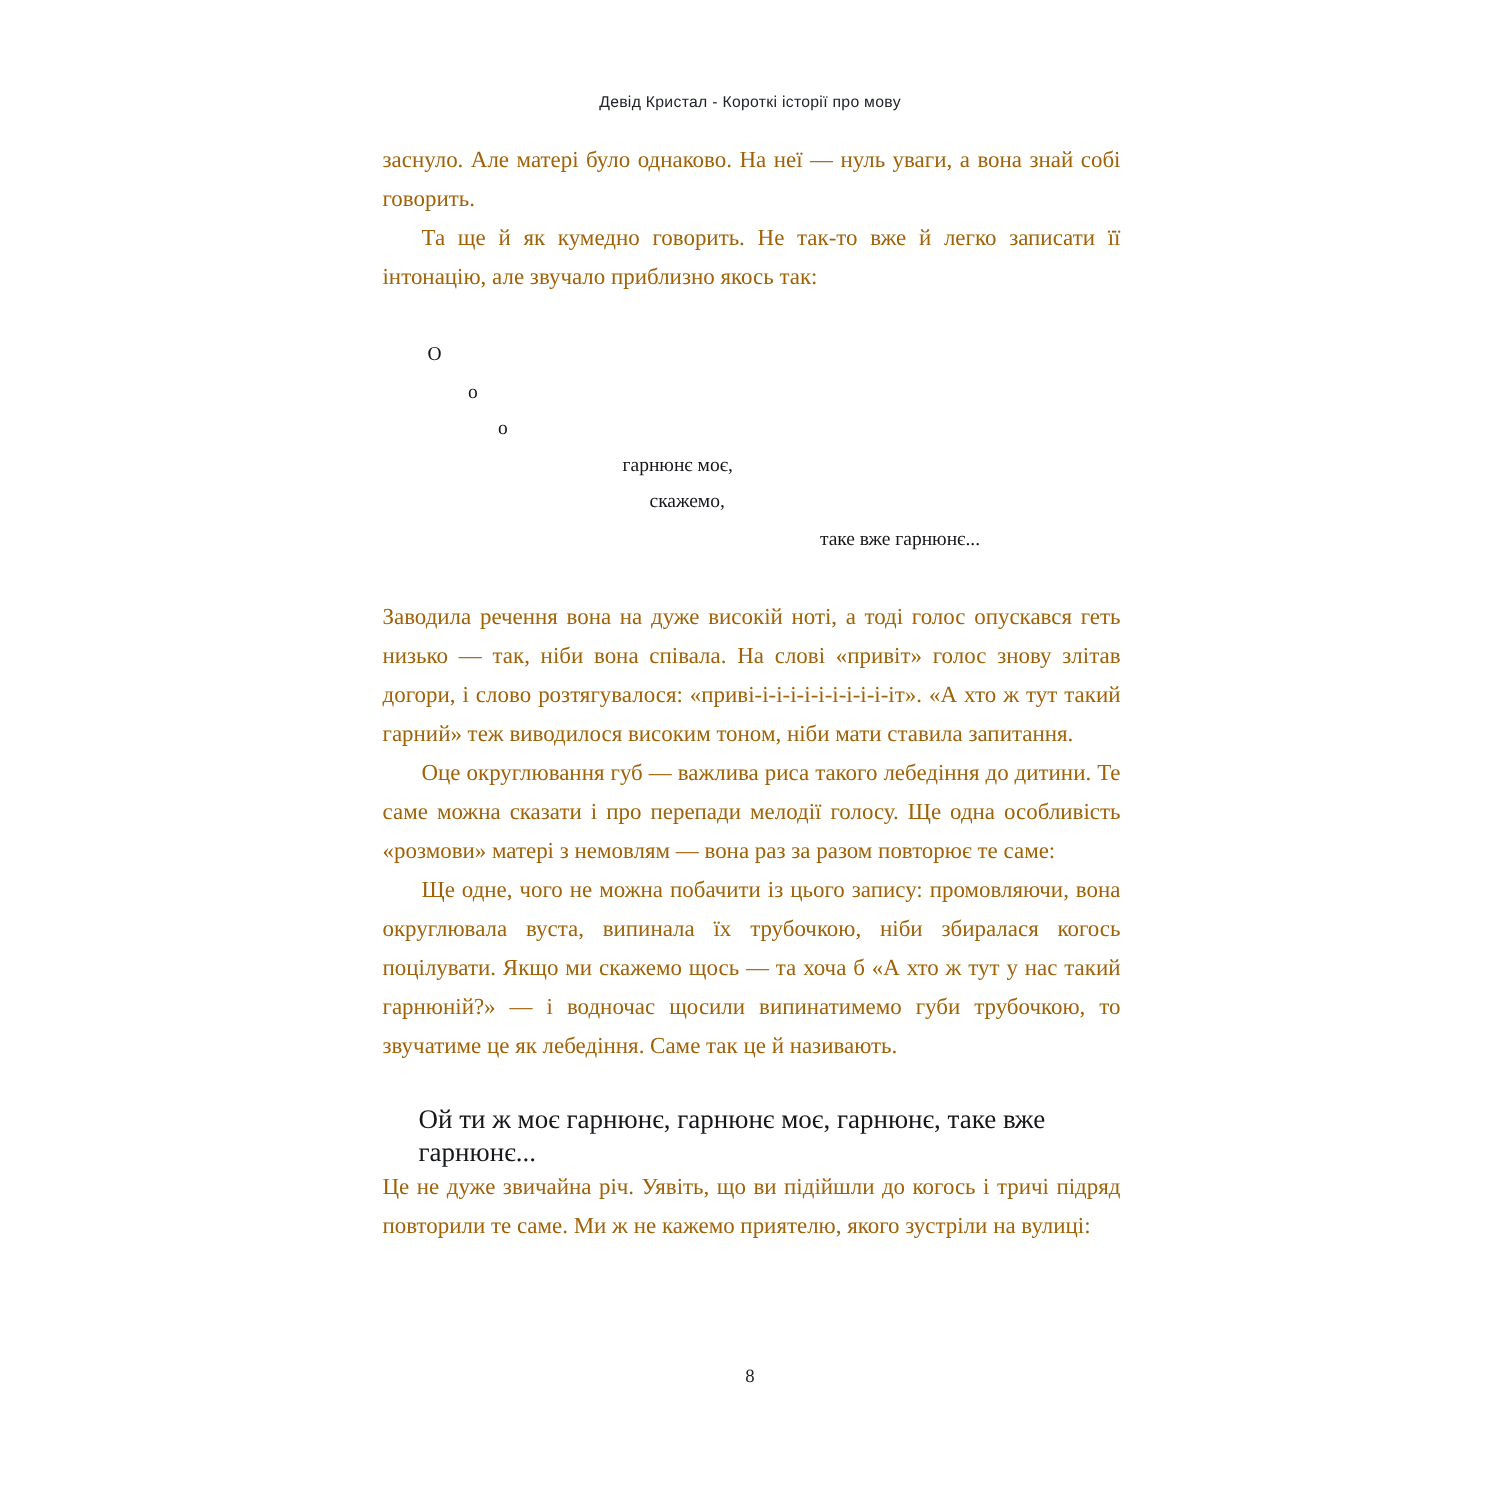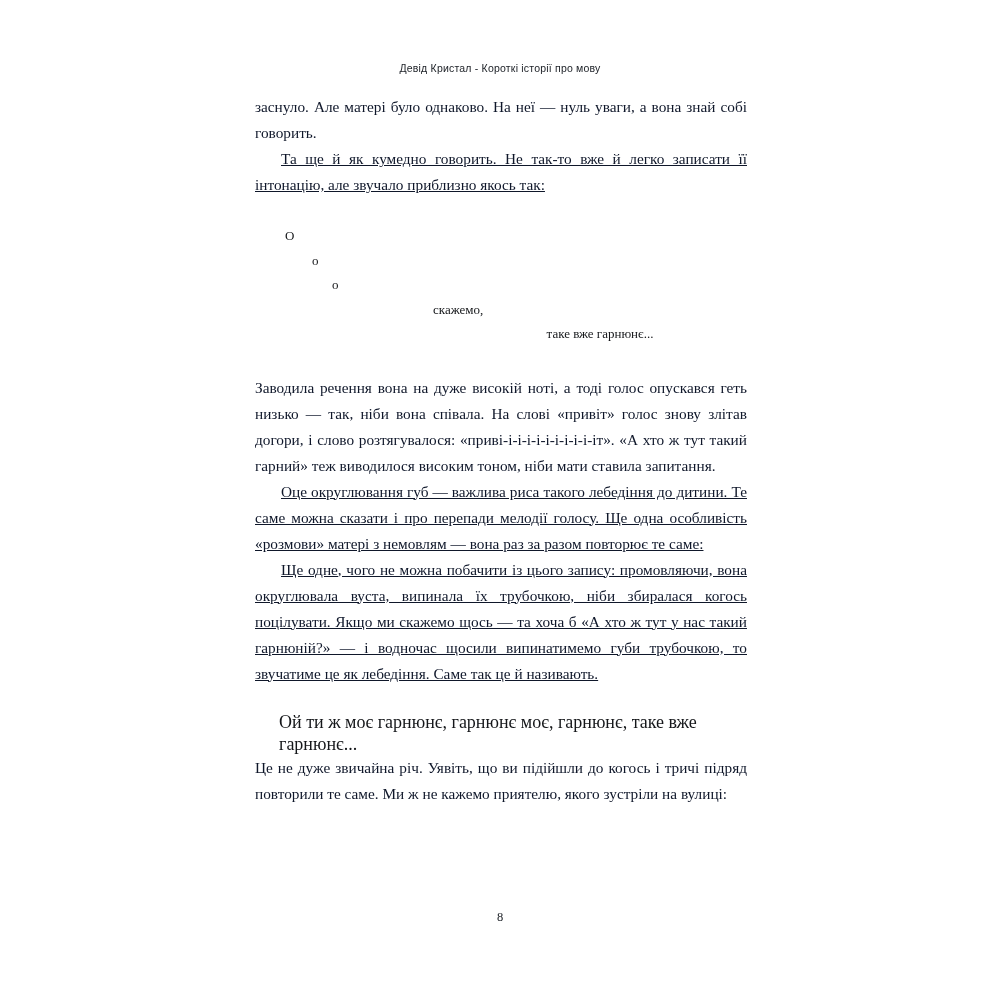--- a/index.html
+++ b/index.html
@@ -39,26 +39,25 @@
     left: 255px;
     top: 94px;
     width: 492px;
   }
   p.body {
     margin: 0;
     font-size: 15.3px;
     line-height: 26px;
     text-align: justify;
     text-justify: inter-word;
-    color: #0f172a;
+    color: #a16207;
     hyphens: manual;
   }
   p.body.indent {
     text-indent: 26px;
-    text-decoration: underline;
   }
   .verse {
     margin: 26px 0 0 0;
     font-size: 13px;
     line-height: 24.5px;
     color: #15171a;
   }
   .verse .line {
     white-space: pre;
     display: block;
@@ -96,20 +95,21 @@
 
   <div class="text-column">
 
     <p class="body">заснуло. Але матері було однаково. На неї — нуль уваги, а во­на знай собі говорить.</p>
     <p class="body indent">Та ще й як кумедно говорить. Не так-то вже й легко записа­ти її інтонацію, але звучало приблизно якось так:</p>
 
     <div class="verse">
       <span class="line" style="padding-left: 30px;">О</span>
       <span class="line" style="padding-left: 57px;">о</span>
       <span class="line" style="padding-left: 77px;">о</span>
+      <span class="line" style="padding-left: 160px;">гарнюнє моє,</span>
       <span class="line" style="padding-left: 178px;">скажемо,</span>
       <span class="line" style="padding-left: 198px; text-align: center;">таке вже гарнюнє...</span>
     </div>
 
     <div class="gap-after-verse"></div>
 
     <p class="body">Заводила речення вона на дуже високій ноті, а тоді голос опу­скався геть низько — так, ніби вона співала. На слові «привіт» голос знову злітав догори, і слово розтягувалося: «приві-і-і-і-і-і-і-і-і-і-іт». «А хто ж тут такий гарний» теж виводилося висо­ким тоном, ніби мати ставила запитання.</p>
     <p class="body indent">Оце округлювання губ — важлива риса такого лебедіння до дитини. Те саме можна сказати і про перепади мелодії голосу. Ще одна особливість «розмови» матері з немовлям — вона раз за разом повторює те саме:</p>
     <p class="body indent">Ще одне, чого не можна побачити із цього запису: промов­ляючи, вона округлювала вуста, випинала їх трубочкою, ніби збиралася когось поцілувати. Якщо ми скажемо щось — та хо­ча б «А хто ж тут у нас такий гарнюній?» — і водночас щосили випинатимемо губи трубочкою, то звучатиме це як лебедіння. Саме так це й називають.</p>
 

